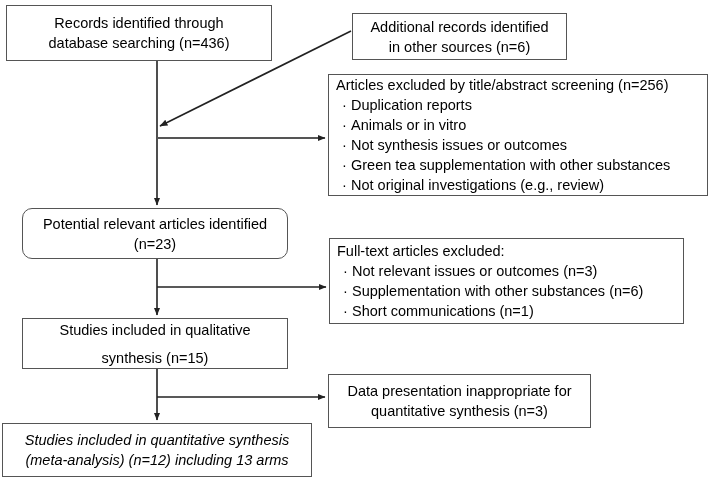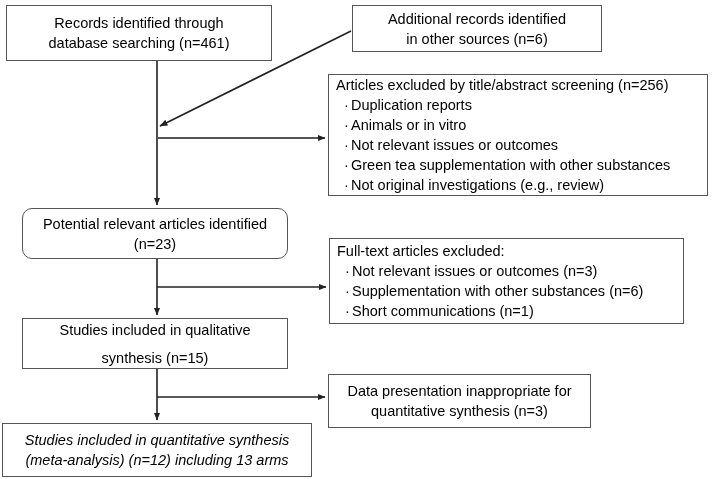--- a/index.html
+++ b/index.html
@@ -28,21 +28,21 @@
     flex-direction: column;
     justify-content: center;
     z-index: 2;
   }
   .box.center {
     align-items: center;
     text-align: center;
   }
   .box.left {
     align-items: flex-start;
-    text-align: center;
+    text-align: left;
     padding-left: 7px;
   }
   .box .line { white-space: nowrap; }
   .box .bullet { white-space: nowrap; padding-left: 6px; }
   .box .bullet .dot { display: inline-block; width: 9px; }
   .ital { }
 
   svg#wires {
     position: absolute;
     left: 0; top: 0;
@@ -73,33 +73,33 @@
 
     <line x1="157" y1="287" x2="326" y2="287" stroke="#222222" stroke-width="1.6" marker-end="url(#arrowhead)"></line>
 
     <line x1="157" y1="369" x2="157" y2="420" stroke="#222222" stroke-width="1.6" marker-end="url(#arrowhead)"></line>
 
     <line x1="157" y1="397" x2="325" y2="397" stroke="#222222" stroke-width="1.6" marker-end="url(#arrowhead)"></line>
   </svg>
 
   <div class="box center" style="left:6px; top:5px; width:266px; height:56px;">
     <div class="line">Records identified through</div>
-    <div class="line">database searching (n=461)</div>
+    <div class="line">database searching (n=436)</div>
   </div>
 
-  <div class="box center" style="left:352px; top:5px; width:250px; height:47px;">
+  <div class="box center" style="left:352px; top:13px; width:215px; height:47px;">
     <div class="line">Additional records identified</div>
     <div class="line">in other sources (n=6)</div>
   </div>
 
   <div class="box left" style="left:328px; top:74px; width:380px; height:122px;">
     <div class="line">Articles excluded by title/abstract screening (n=256)</div>
     <div class="bullet"><span class="dot">·</span><span>Duplication reports</span></div>
     <div class="bullet"><span class="dot">·</span><span>Animals or <span class="ital">in vitro</span></span></div>
-    <div class="bullet"><span class="dot">·</span><span>Not relevant issues or outcomes</span></div>
+    <div class="bullet"><span class="dot">·</span><span>Not synthesis issues or outcomes</span></div>
     <div class="bullet"><span class="dot">·</span><span>Green tea supplementation with other substances</span></div>
     <div class="bullet"><span class="dot">·</span><span>Not original investigations (e.g., review)</span></div>
   </div>
 
   <div class="box center" style="left:22px; top:208px; width:266px; height:51px;border-radius:10px;">
     <div class="line">Potential relevant articles identified</div>
     <div class="line">(n=23)</div>
   </div>
 
   <div class="box left" style="left:329px; top:238px; width:355px; height:86px;">

